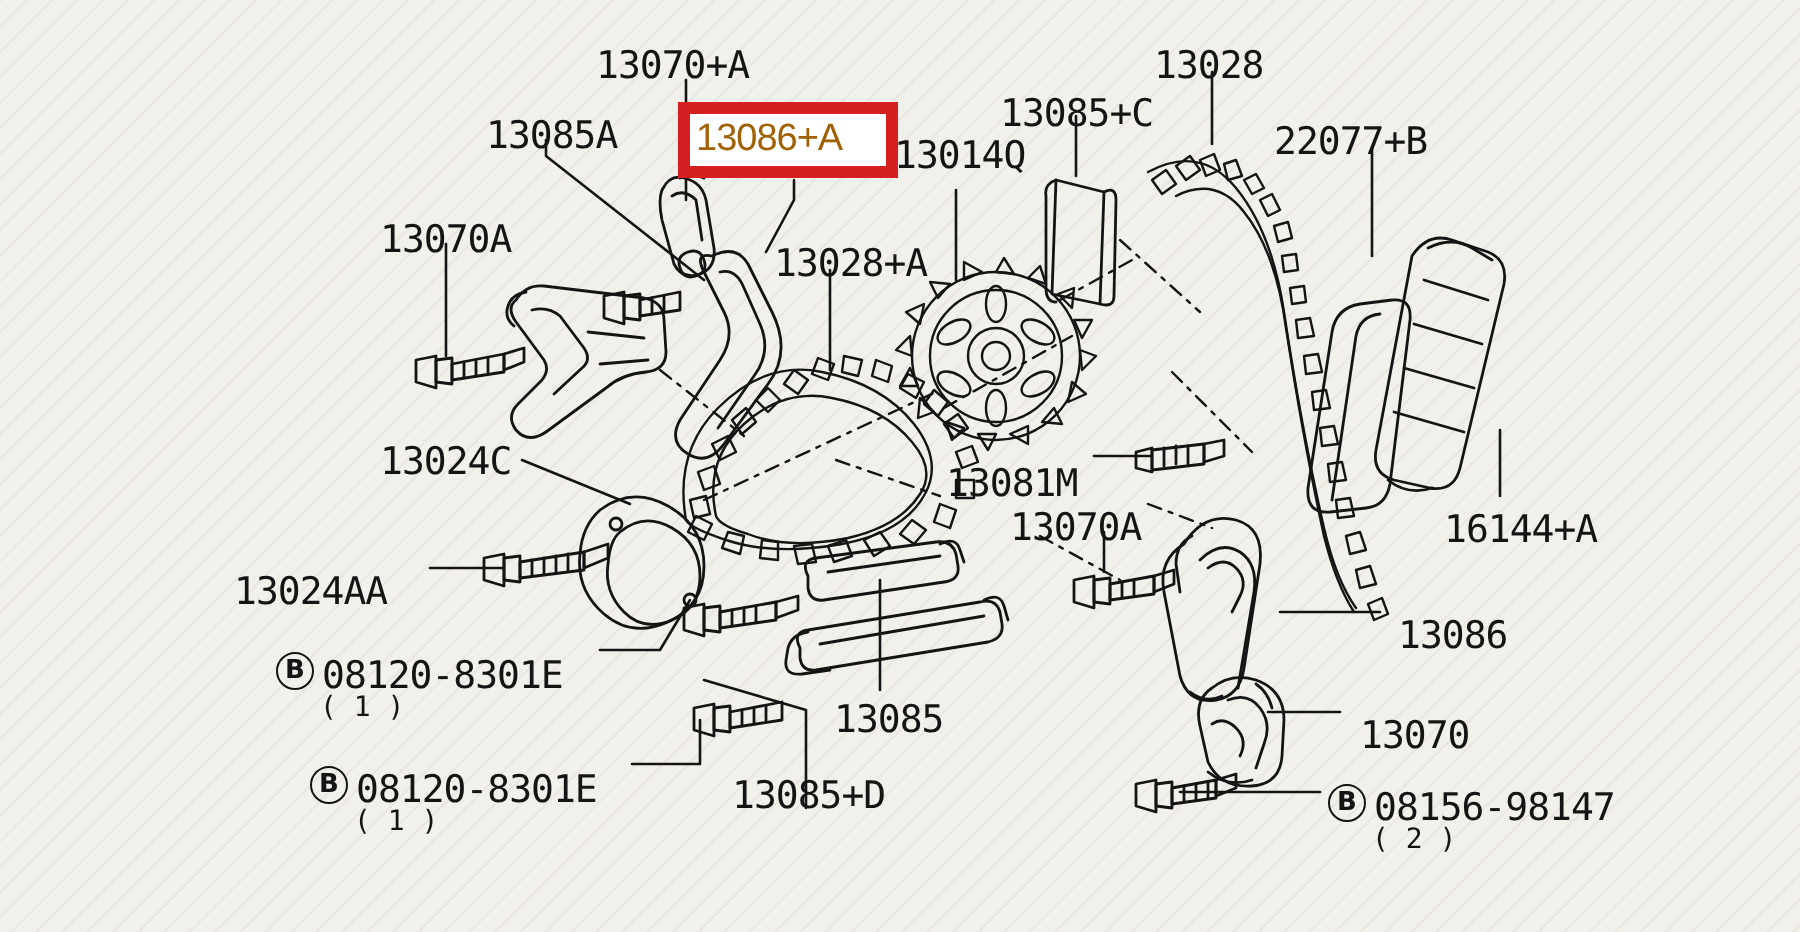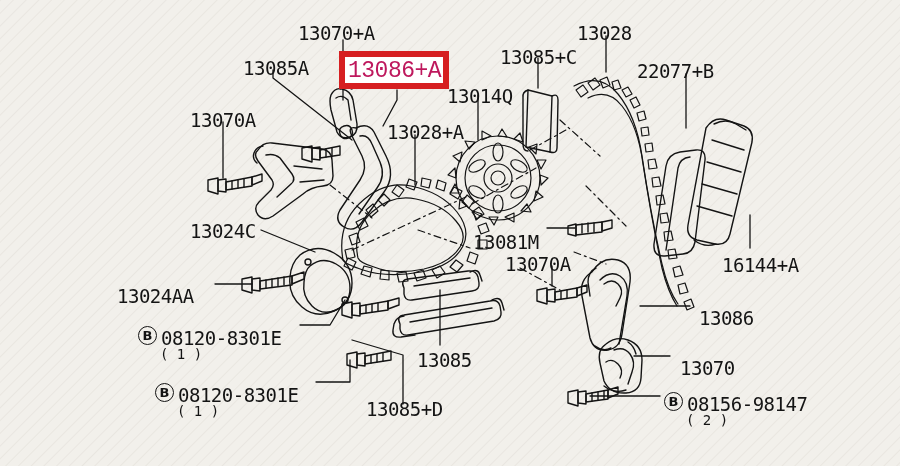--- a/index.html
+++ b/index.html
@@ -49,24 +49,24 @@
     position:absolute;
     left:339px;top:51px;
     width:110px;height:38px;
     border:6px solid #d61f21;
     background:#ffffff;
     box-sizing:border-box;
   }
   .hl-label{
     position:absolute;
     left:348px;top:60px;
-    font-family:Liberation Mono, monospace;
-    font-size:23px;
+    font-family:Liberation Sans, sans-serif;
+    font-size:19px;
     letter-spacing:-0.5px;
-    color:#be185d;
+    color:#a16207;
     white-space:nowrap;
     line-height:1;
   }
 </style>
 </head>
 <body>
 
 <svg id="diagram" viewBox="0 0 900 466" xmlns="http://www.w3.org/2000/svg">
   <defs>
     <pattern id="hatch" width="9" height="9" patternTransform="rotate(45)" patternUnits="userSpaceOnUse">
@@ -337,35 +337,35 @@
     <path d="M320,150 l20,-4 l0,9 l-20,3 z"></path>
     <path d="M326,149 l0,8 M332,148 l0,8"></path>
   </g>
 </svg>
 
 <div id="highlight-box"></div>
 <div class="hl-label">13086+A</div>
 
 <div class="label" style="left:298px;top:24px">13070+A</div>
 <div class="label" style="left:243px;top:59px">13085A</div>
-<div class="label" style="left:447px;top:87px">13014Q</div>
+<div class="label" style="left:447px;top:69px">13014Q</div>
 <div class="label" style="left:500px;top:48px">13085+C</div>
 <div class="label" style="left:577px;top:24px">13028</div>
 <div class="label" style="left:637px;top:62px">22077+B</div>
 <div class="label" style="left:190px;top:111px">13070A</div>
 <div class="label" style="left:387px;top:123px">13028+A</div>
 <div class="label" style="left:473px;top:233px">13081M</div>
 <div class="label" style="left:505px;top:255px">13070A</div>
 <div class="label" style="left:722px;top:256px">16144+A</div>
 <div class="label" style="left:190px;top:222px">13024C</div>
 <div class="label" style="left:117px;top:287px">13024AA</div>
 <div class="label" style="left:161px;top:329px">08120-8301E</div>
 <div class="label" style="left:178px;top:386px">08120-8301E</div>
 <div class="label" style="left:417px;top:351px">13085</div>
-<div class="label" style="left:366px;top:400px">13085+D</div>
+<div class="label" style="left:366px;top:389px">13085+D</div>
 <div class="label" style="left:699px;top:309px">13086</div>
 <div class="label" style="left:680px;top:359px">13070</div>
 <div class="label" style="left:687px;top:395px">08156-98147</div>
 
 <div class="bcirc" style="left:138px;top:326px">B</div>
 <div class="sub" style="left:160px;top:347px">( 1 )</div>
 
 <div class="bcirc" style="left:155px;top:383px">B</div>
 <div class="sub" style="left:177px;top:404px">( 1 )</div>
 

